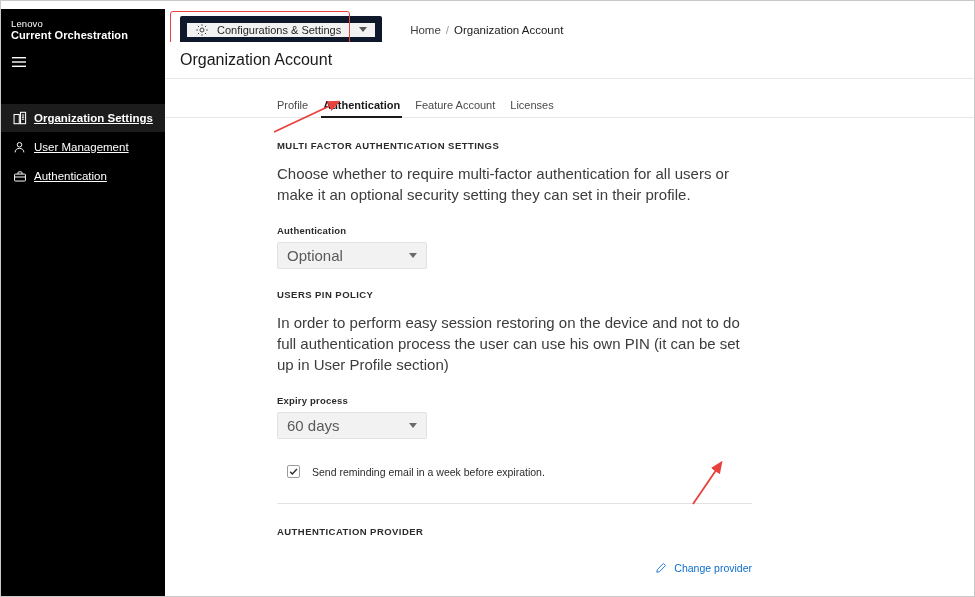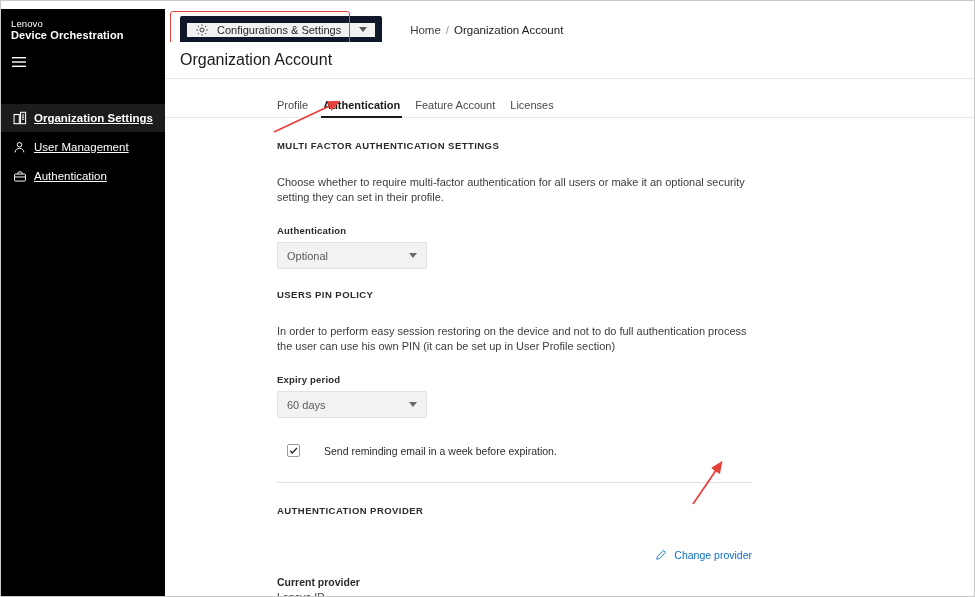--- a/index.html
+++ b/index.html
@@ -188,60 +188,60 @@
     width: 658px;
   }
   .section-label {
     font-size: 9.5px;
     font-weight: bold;
     letter-spacing: .45px;
     color: #2b2b2b;
     text-transform: uppercase;
   }
   .section-desc {
-    font-size: 11px;
+    font-size: 15px;
     color: #3c3c3c;
-    line-height: 15px;
-    margin-top: 24px;
+    line-height: 21px;
+    margin-top: 12px;
     max-width: 478px;
   }
   .field-label {
     font-size: 9.5px;
     font-weight: bold;
     color: #2b2b2b;
     margin-top: 20px;
     letter-spacing: .2px;
   }
   .select {
     margin-top: 6px;
     width: 150px;
     height: 27px;
     background: #f2f2f2;
     border: 1px solid #e2e2e2;
     border-radius: 2px;
     display: flex;
     align-items: center;
     justify-content: space-between;
     padding: 0 9px;
-    font-size: 11px;
+    font-size: 15px;
     color: #5a5a5a;
     cursor: pointer;
   }
   .select .caret {
     width: 0; height: 0;
     border-left: 4px solid transparent;
     border-right: 4px solid transparent;
     border-top: 5px solid #6a6a6a;
   }
   .blk-gap { height: 20px; }
 
   .checkbox-row {
     display: flex;
     align-items: center;
-    gap: 24px;
+    gap: 12px;
     margin-top: 26px;
     padding-left: 10px;
   }
   .cbox {
     width: 13px; height: 13px;
     border: 1px solid #9b9b9b;
     border-radius: 2px;
     background: #fff;
     display: flex;
     align-items: center;
@@ -279,21 +279,21 @@
     color: #3c3c3c;
     margin-top: 3px;
   }
   .change-provider {
     display: flex;
     align-items: center;
     gap: 7px;
     font-size: 10.5px;
     color: #0f6ecd;
     cursor: pointer;
-    margin-top: 9px;
+    margin-top: 1px;
     justify-content: center;
   }
   .change-provider svg { display:block; }
 
   .bottom-divider {
     margin-top: 22px;
     width: 475px;
     height: 1px;
     background: #e8e8e8;
   }
@@ -305,21 +305,21 @@
   }
 </style>
 </head>
 <body>
 
 <div id="app">
 
   <div class="topbar">
     <div class="brand">
       <div class="b1">Lenovo</div>
-      <div class="b2">Device Orchestration</div>
+      <div class="b2">Current Orchestration</div>
     </div>
 
     <div class="config-wrap">
       <div class="config-highlight"></div>
       <div class="config-btn">
         <span class="gear">
           <svg class="gear" viewBox="0 0 16 16" width="14" height="14" fill="none" stroke="#3a3a3a" stroke-width="1.1">
             <circle cx="8" cy="8" r="2.3"></circle>
             <path d="M8 1.4v1.8M8 12.8v1.8M1.4 8h1.8M12.8 8h1.8M3.3 3.3l1.3 1.3M11.4 11.4l1.3 1.3M12.7 3.3l-1.3 1.3M4.6 11.4l-1.3 1.3"></path>
           </svg>
@@ -401,21 +401,21 @@
       <div class="select">
         <span>Optional</span>
         <span class="caret"></span>
       </div>
 
       <div class="blk-gap"></div>
 
       <div class="section-label">USERS PIN POLICY</div>
       <div class="section-desc">In order to perform easy session restoring on the device and not to do full authentication process the user can use his own PIN (it can be set up in User Profile section)</div>
 
-      <div class="field-label">Expiry period</div>
+      <div class="field-label">Expiry process</div>
       <div class="select">
         <span>60 days</span>
         <span class="caret"></span>
       </div>
 
       <div class="checkbox-row">
         <span class="cbox">
           <svg width="9" height="9" viewBox="0 0 10 10" fill="none" stroke="#2b2b2b" stroke-width="1.5">
             <path d="M1.3 5.2l2.4 2.5L8.8 2.3"></path>
           </svg>

